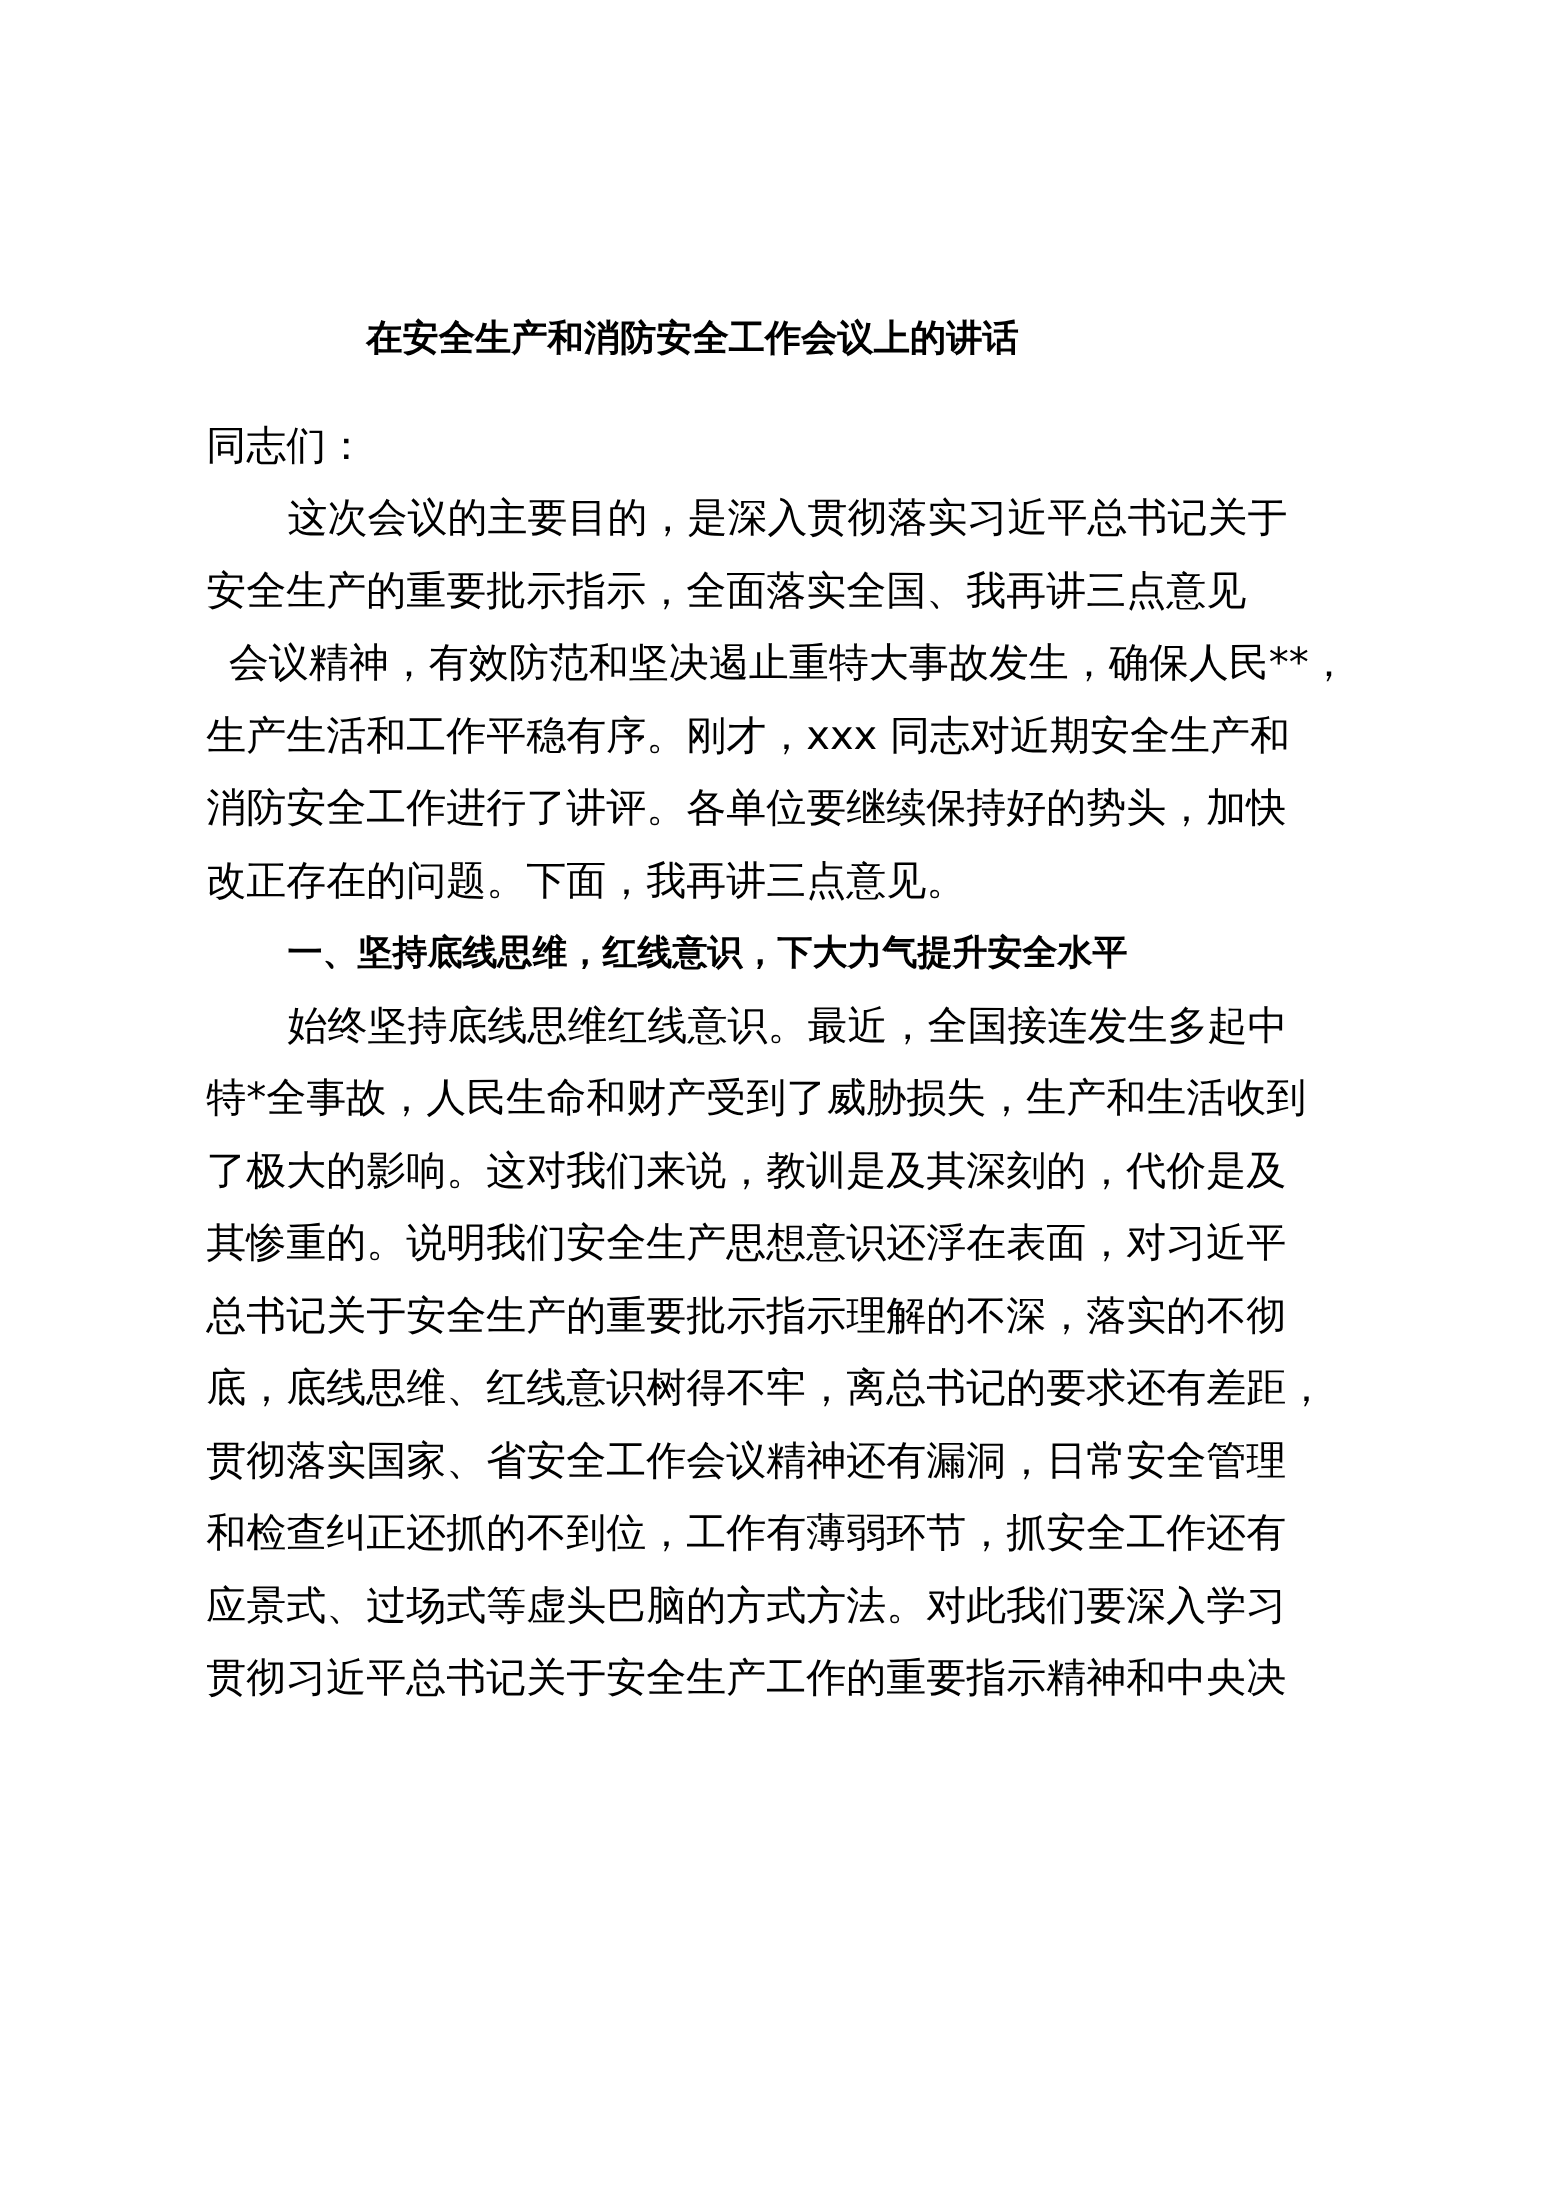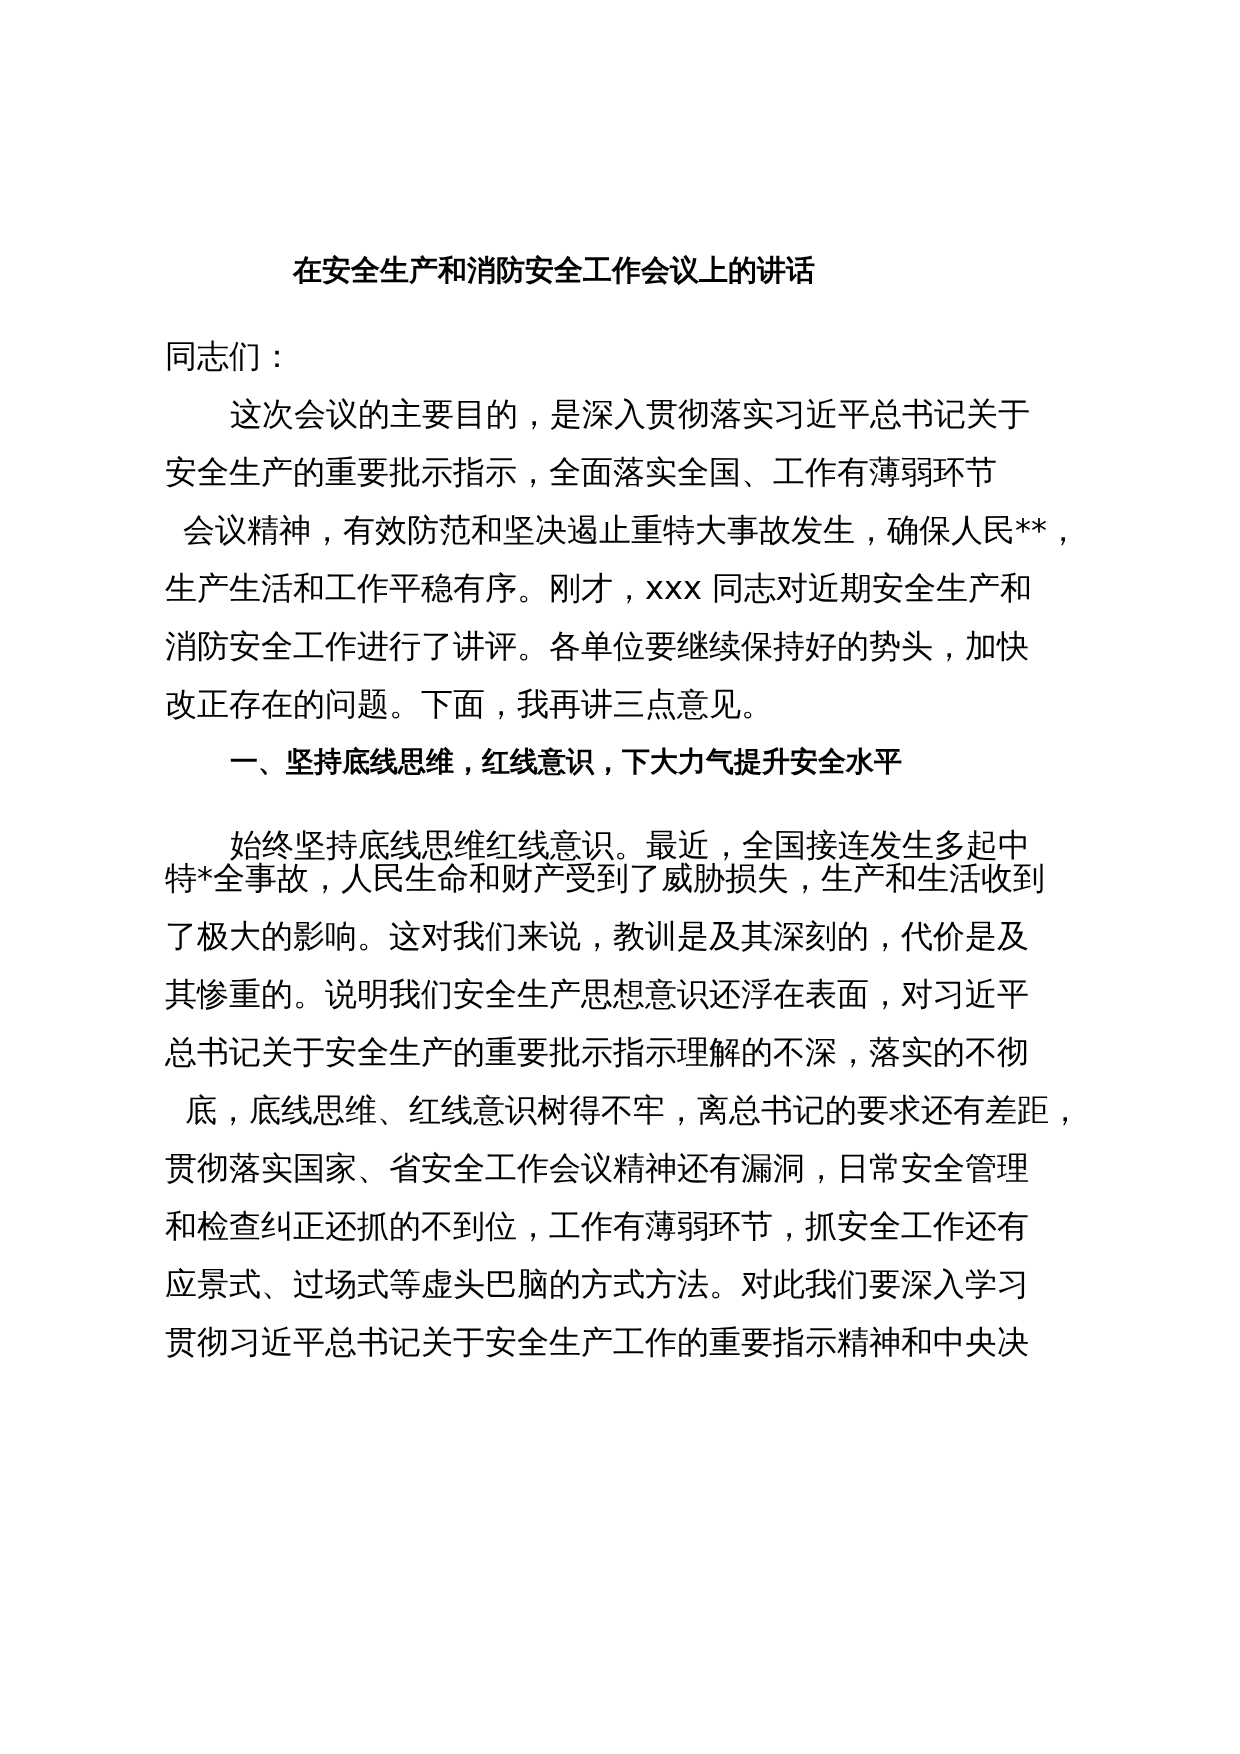--- a/index.html
+++ b/index.html
@@ -52,31 +52,31 @@
   </style>
 </head>
 <body>
 
 <div class="page">
   <div class="title">在安全生产和消防安全工作会议上的讲话</div>
 
   <div class="line" style="top:334px;">同志们：</div>
 
   <div class="line indent" style="top:392px;">这次会议的主要目的，是深入贯彻落实习近平总书记关于</div>
-  <div class="line" style="top:450px;">安全生产的重要批示指示，全面落实全国、工作有薄弱环节</div>
+  <div class="line" style="top:450px;">安全生产的重要批示指示，全面落实全国、我再讲三点意见</div>
   <div class="line" style="top:508px;margin-left:18px;">会议精神，有效防范和坚决遏止重特大事故发生，确保人民**，</div>
   <div class="line" style="top:566px;">生产生活和工作平稳有序。刚才，xxx 同志对近期安全生产和</div>
   <div class="line" style="top:624px;">消防安全工作进行了讲评。各单位要继续保持好的势头，加快</div>
   <div class="line" style="top:682px;">改正存在的问题。下面，我再讲三点意见。</div>
 
   <div class="line indent heading" style="top:740px;">一、坚持底线思维，红线意识，下大力气提升安全水平</div>
 
-  <div class="line indent" style="top:798px;margin-top:25px;">始终坚持底线思维红线意识。最近，全国接连发生多起中</div>
+  <div class="line indent" style="top:798px;">始终坚持底线思维红线意识。最近，全国接连发生多起中</div>
   <div class="line" style="top:914px;">了极大的影响。这对我们来说，教训是及其深刻的，代价是及</div>
   <div class="line" style="top:856px;">特*全事故，人民生命和财产受到了威胁损失，生产和生活收到</div>
   <div class="line" style="top:972px;">其惨重的。说明我们安全生产思想意识还浮在表面，对习近平</div>
   <div class="line" style="top:1030px;">总书记关于安全生产的重要批示指示理解的不深，落实的不彻</div>
-  <div class="line" style="top:1088px;margin-left:20px;">底，底线思维、红线意识树得不牢，离总书记的要求还有差距，</div>
+  <div class="line" style="top:1088px;">底，底线思维、红线意识树得不牢，离总书记的要求还有差距，</div>
   <div class="line" style="top:1146px;">贯彻落实国家、省安全工作会议精神还有漏洞，日常安全管理</div>
   <div class="line" style="top:1204px;">和检查纠正还抓的不到位，工作有薄弱环节，抓安全工作还有</div>
   <div class="line" style="top:1262px;">应景式、过场式等虚头巴脑的方式方法。对此我们要深入学习</div>
   <div class="line" style="top:1320px;">贯彻习近平总书记关于安全生产工作的重要指示精神和中央决</div>
 </div>
 
 </body></html>

